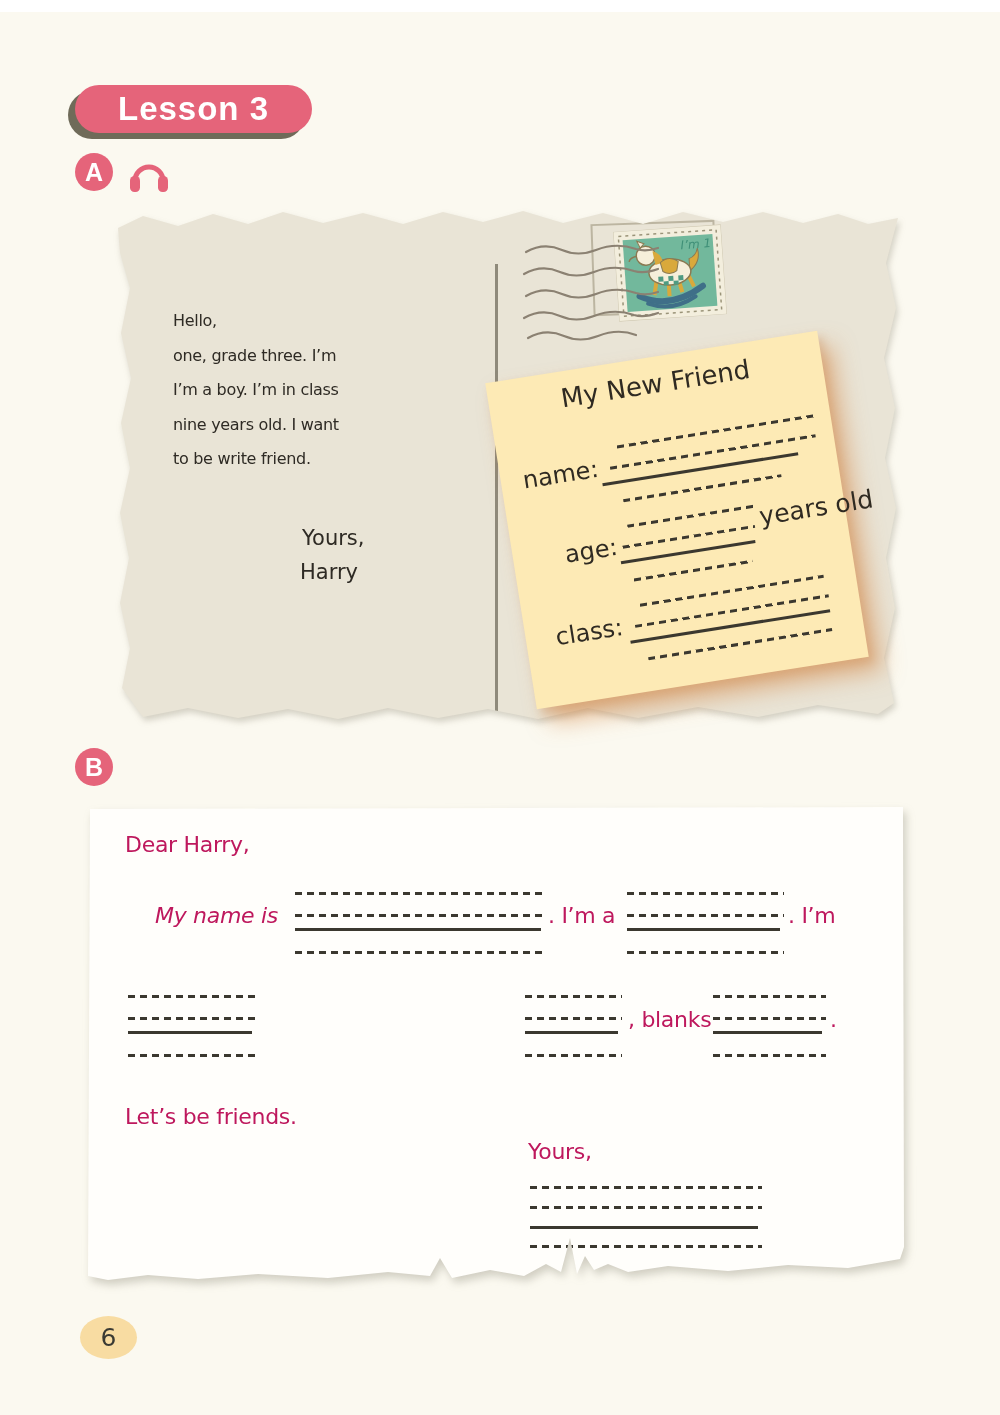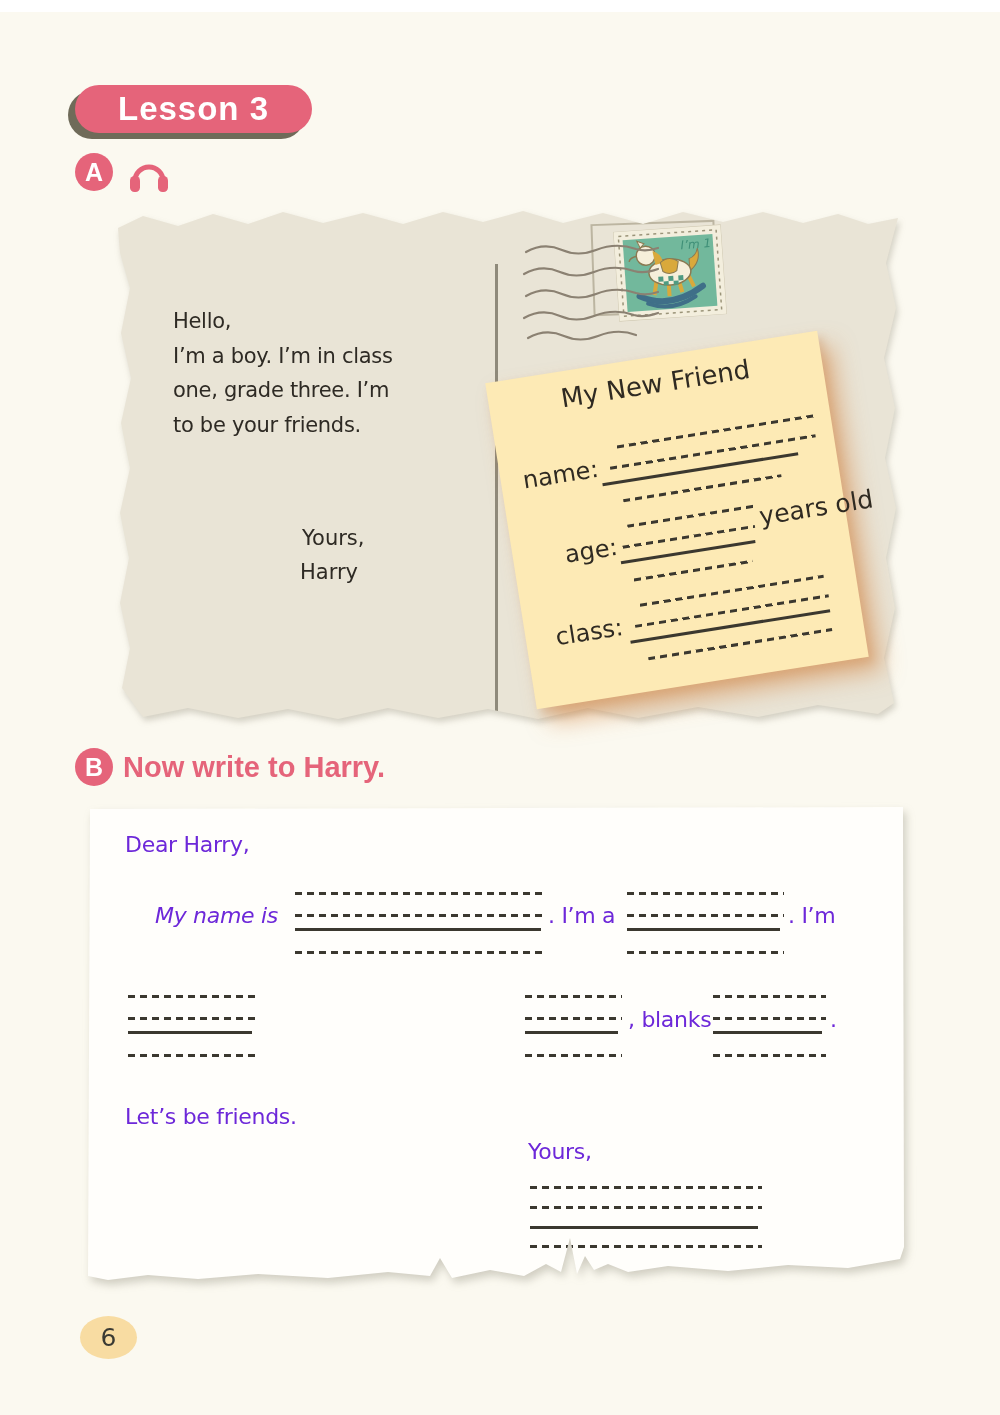--- a/index.html
+++ b/index.html
@@ -41,21 +41,21 @@
   }
   .divider { position:absolute; left:377px; top:56px; width:3px; height:450px; background:#8f8a7b; }
   .stamp-guide {
     position:absolute; left:474px; top:14px; width:124px; height:92px;
     border:2px solid #bcb5a1; transform:rotate(-2deg); background:transparent;
   }
   .stamp { position:absolute; left:498px; top:20px; transform:rotate(-4deg); }
   .postmark { position:absolute; left:404px; top:30px; }
   .letter-text {
     position:absolute; left:55px; top:96px; width:330px;
-    font-size:21px; line-height:34.5px; color:#2e2a24; letter-spacing:-0.3px; white-space:nowrap;
+    font-size:16px; line-height:34.5px; color:#2e2a24; letter-spacing:-0.3px; white-space:nowrap;
   }
   .letter-text p.indent { padding-left:32px; }
   .letter-close { position:absolute; left:184px; top:318px; font-size:21px; color:#2e2a24; }
   .letter-sign  { position:absolute; left:182px; top:352px; font-size:21px; color:#2e2a24; }
   
   .note {
     position:absolute; left:509px; top:343px; width:336px; height:330px;
     background:#fdeab5; transform:rotate(-9deg);
     box-shadow:12px 16px 22px rgba(214,138,74,.55), 4px 6px 8px rgba(190,120,60,.25);
     color:#2f2a22; z-index:5;
@@ -80,21 +80,21 @@
   .n-cls-d1 { left:118px; top:242px; width:186px; }
   .n-cls-d2 { left:110px; top:262px; width:196px; }
   .n-cls-s  { left:103px; top:277px; width:202px; }
   .n-cls-d3 { left:118px; top:296px; width:186px; }
   
   .reply-wrap {
     position:absolute; left:88px; top:795px; width:817px; height:500px;
     filter:drop-shadow(3px 5px 4px rgba(110,105,85,.30));
   }
   .reply {
-    position:relative; width:100%; height:100%; background:#fffefb; color:#6d28d9;
+    position:relative; width:100%; height:100%; background:#fffefb; color:#be185d;
     clip-path:polygon(2px 2px,815px 0px,816px 440px,812px 452px,760px 461px,700px 458px,640px 464px,580px 459px,540px 465px,520px 457px,506px 463px,497px 449px,489px 467px,482px 431px,473px 465px,458px 457px,436px 469px,402px 463px,364px 471px,352px 451px,342px 469px,300px 465px,240px 471px,170px 467px,110px 472px,60px 468px,20px 473px,0px 469px);
   }
   .reply span, .reply .txt { font-size:22px; letter-spacing:-0.3px; white-space:nowrap; position:absolute; }
   .greeting { left:37px; top:25px; }
   .r1-t1 { left:67px;  top:96px;font-style:italic; }
   .r1-t2 { left:460px; top:96px; }
   .r1-t3 { left:700px; top:96px; }
   .r2-t1 { left:174px; top:200px; }
   .r2-t2 { left:540px; top:200px; }
   .r2-t3 { left:742px; top:200px; }
@@ -176,23 +176,24 @@
           <path d="M4 14 q18 -10 36 -2 q16 7 34 0 q20 -8 40 -1 q10 3 22 -1"></path>
           <path d="M2 36 q18 -10 36 -2 q16 7 34 0 q20 -8 40 -1 q10 3 24 -2"></path>
           <path d="M4 58 q18 -10 36 -2 q16 7 34 0 q20 -8 40 -1 q10 3 22 -1"></path>
           <path d="M2 80 q18 -10 36 -2 q16 7 34 0 q20 -8 40 -1 q10 3 24 -2"></path>
           <path d="M6 100 q18 -10 36 -2 q16 7 34 0 q20 -8 38 -1"></path>
         </g>
       </svg>
 
       <div class="letter-text">
         <p>Hello,</p>
+        <p>one, grade three. I’m</p>
         <p>I’m a boy. I’m in class</p>
-        <p>one, grade three. I’m</p>
-        <p>to be your friends.</p>
+        <p>nine years old. I want</p>
+        <p>to be write friend.</p>
       </div>
       <div class="letter-close">Yours,</div>
       <div class="letter-sign">Harry</div>
     </div>
   </div>
 
   <div class="note">
     <div class="note-title">My New Friend</div>
 
     <div class="note-label lbl-name">name:</div>
@@ -212,21 +213,20 @@
     <div class="dash n-cls-d1"></div>
     <div class="dash n-cls-d2"></div>
     <div class="sol  n-cls-s"></div>
     <div class="dash n-cls-d3"></div>
   </div>
 
   <div class="sec-head sec-b">
     <div class="sec-circle">
       <span>B</span>
     </div>
-    <div class="sec-title">Now write to Harry.</div>
   </div>
 
   <div class="reply-wrap">
     <div class="reply">
 
       <span class="greeting">Dear Harry,</span>
 
       <span class="r1-t1">My name is</span>
       <div class="blank b1">
         <div class="dash bd1"></div>

